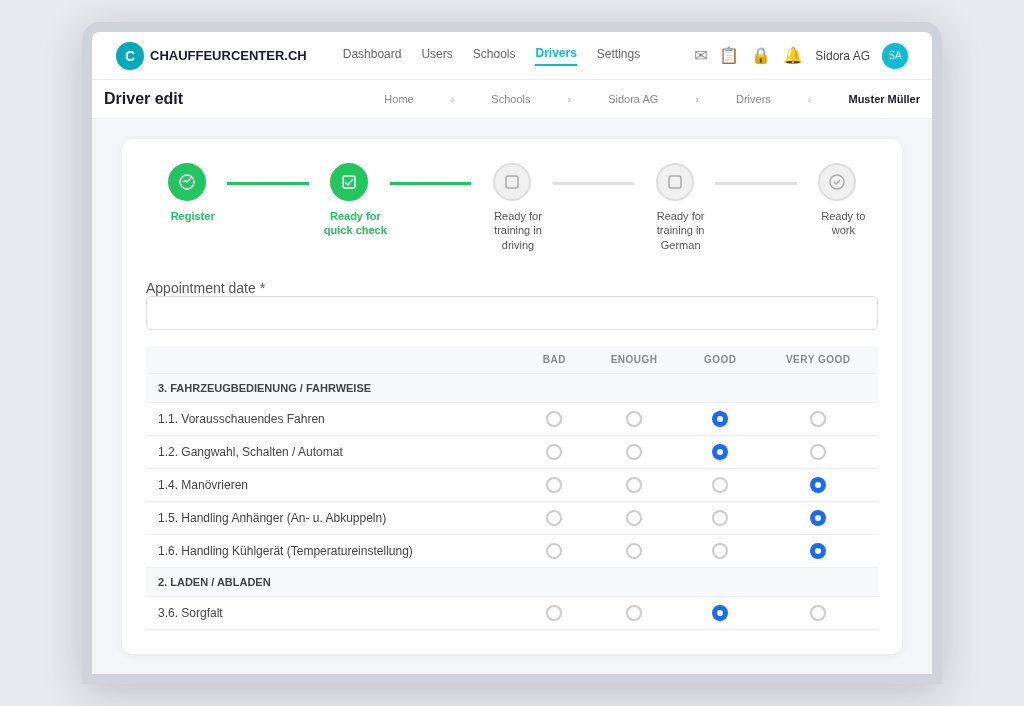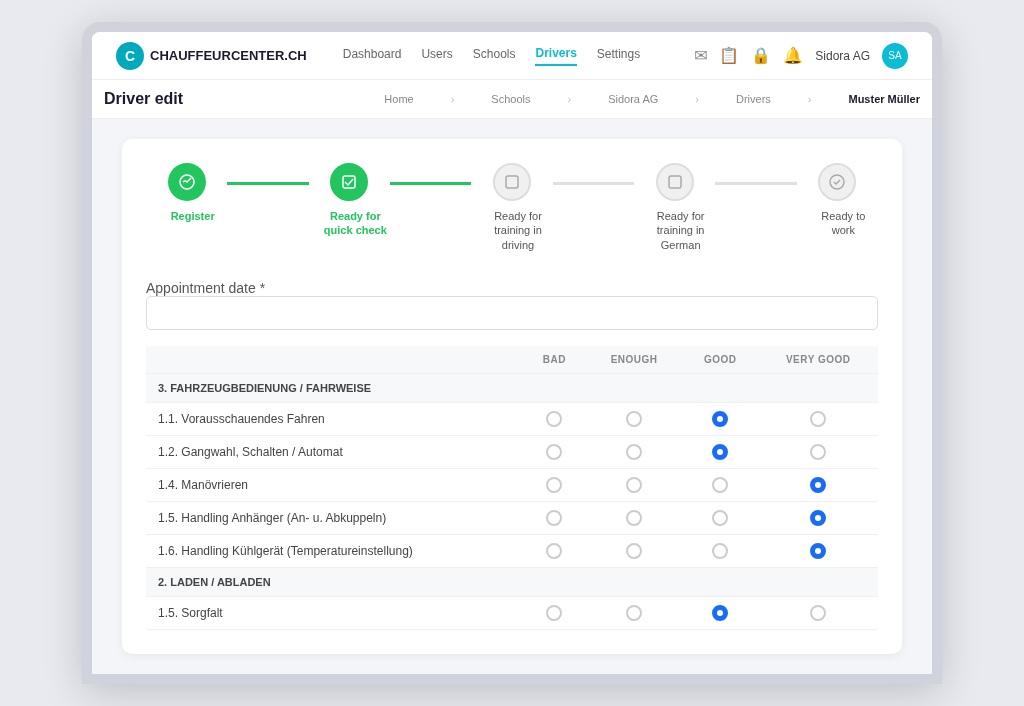--- a/index.html
+++ b/index.html
@@ -436,21 +436,21 @@
                 <td>1.6. Handling Kühlgerät (Temperatureinstellung)</td>
                 <td><span class="radio-dot"></span></td>
                 <td><span class="radio-dot"></span></td>
                 <td><span class="radio-dot"></span></td>
                 <td><span class="radio-dot selected"></span></td>
               </tr>
               <tr class="section-header">
                 <td colspan="5">2. LADEN / ABLADEN</td>
               </tr>
               <tr>
-                <td>1.5. Sorgfalt</td>
+                <td>3.6. Sorgfalt</td>
                 <td><span class="radio-dot"></span></td>
                 <td><span class="radio-dot"></span></td>
                 <td><span class="radio-dot selected"></span></td>
                 <td><span class="radio-dot"></span></td>
               </tr>
             </tbody>
         </table>
 
       </div>
     </div>

